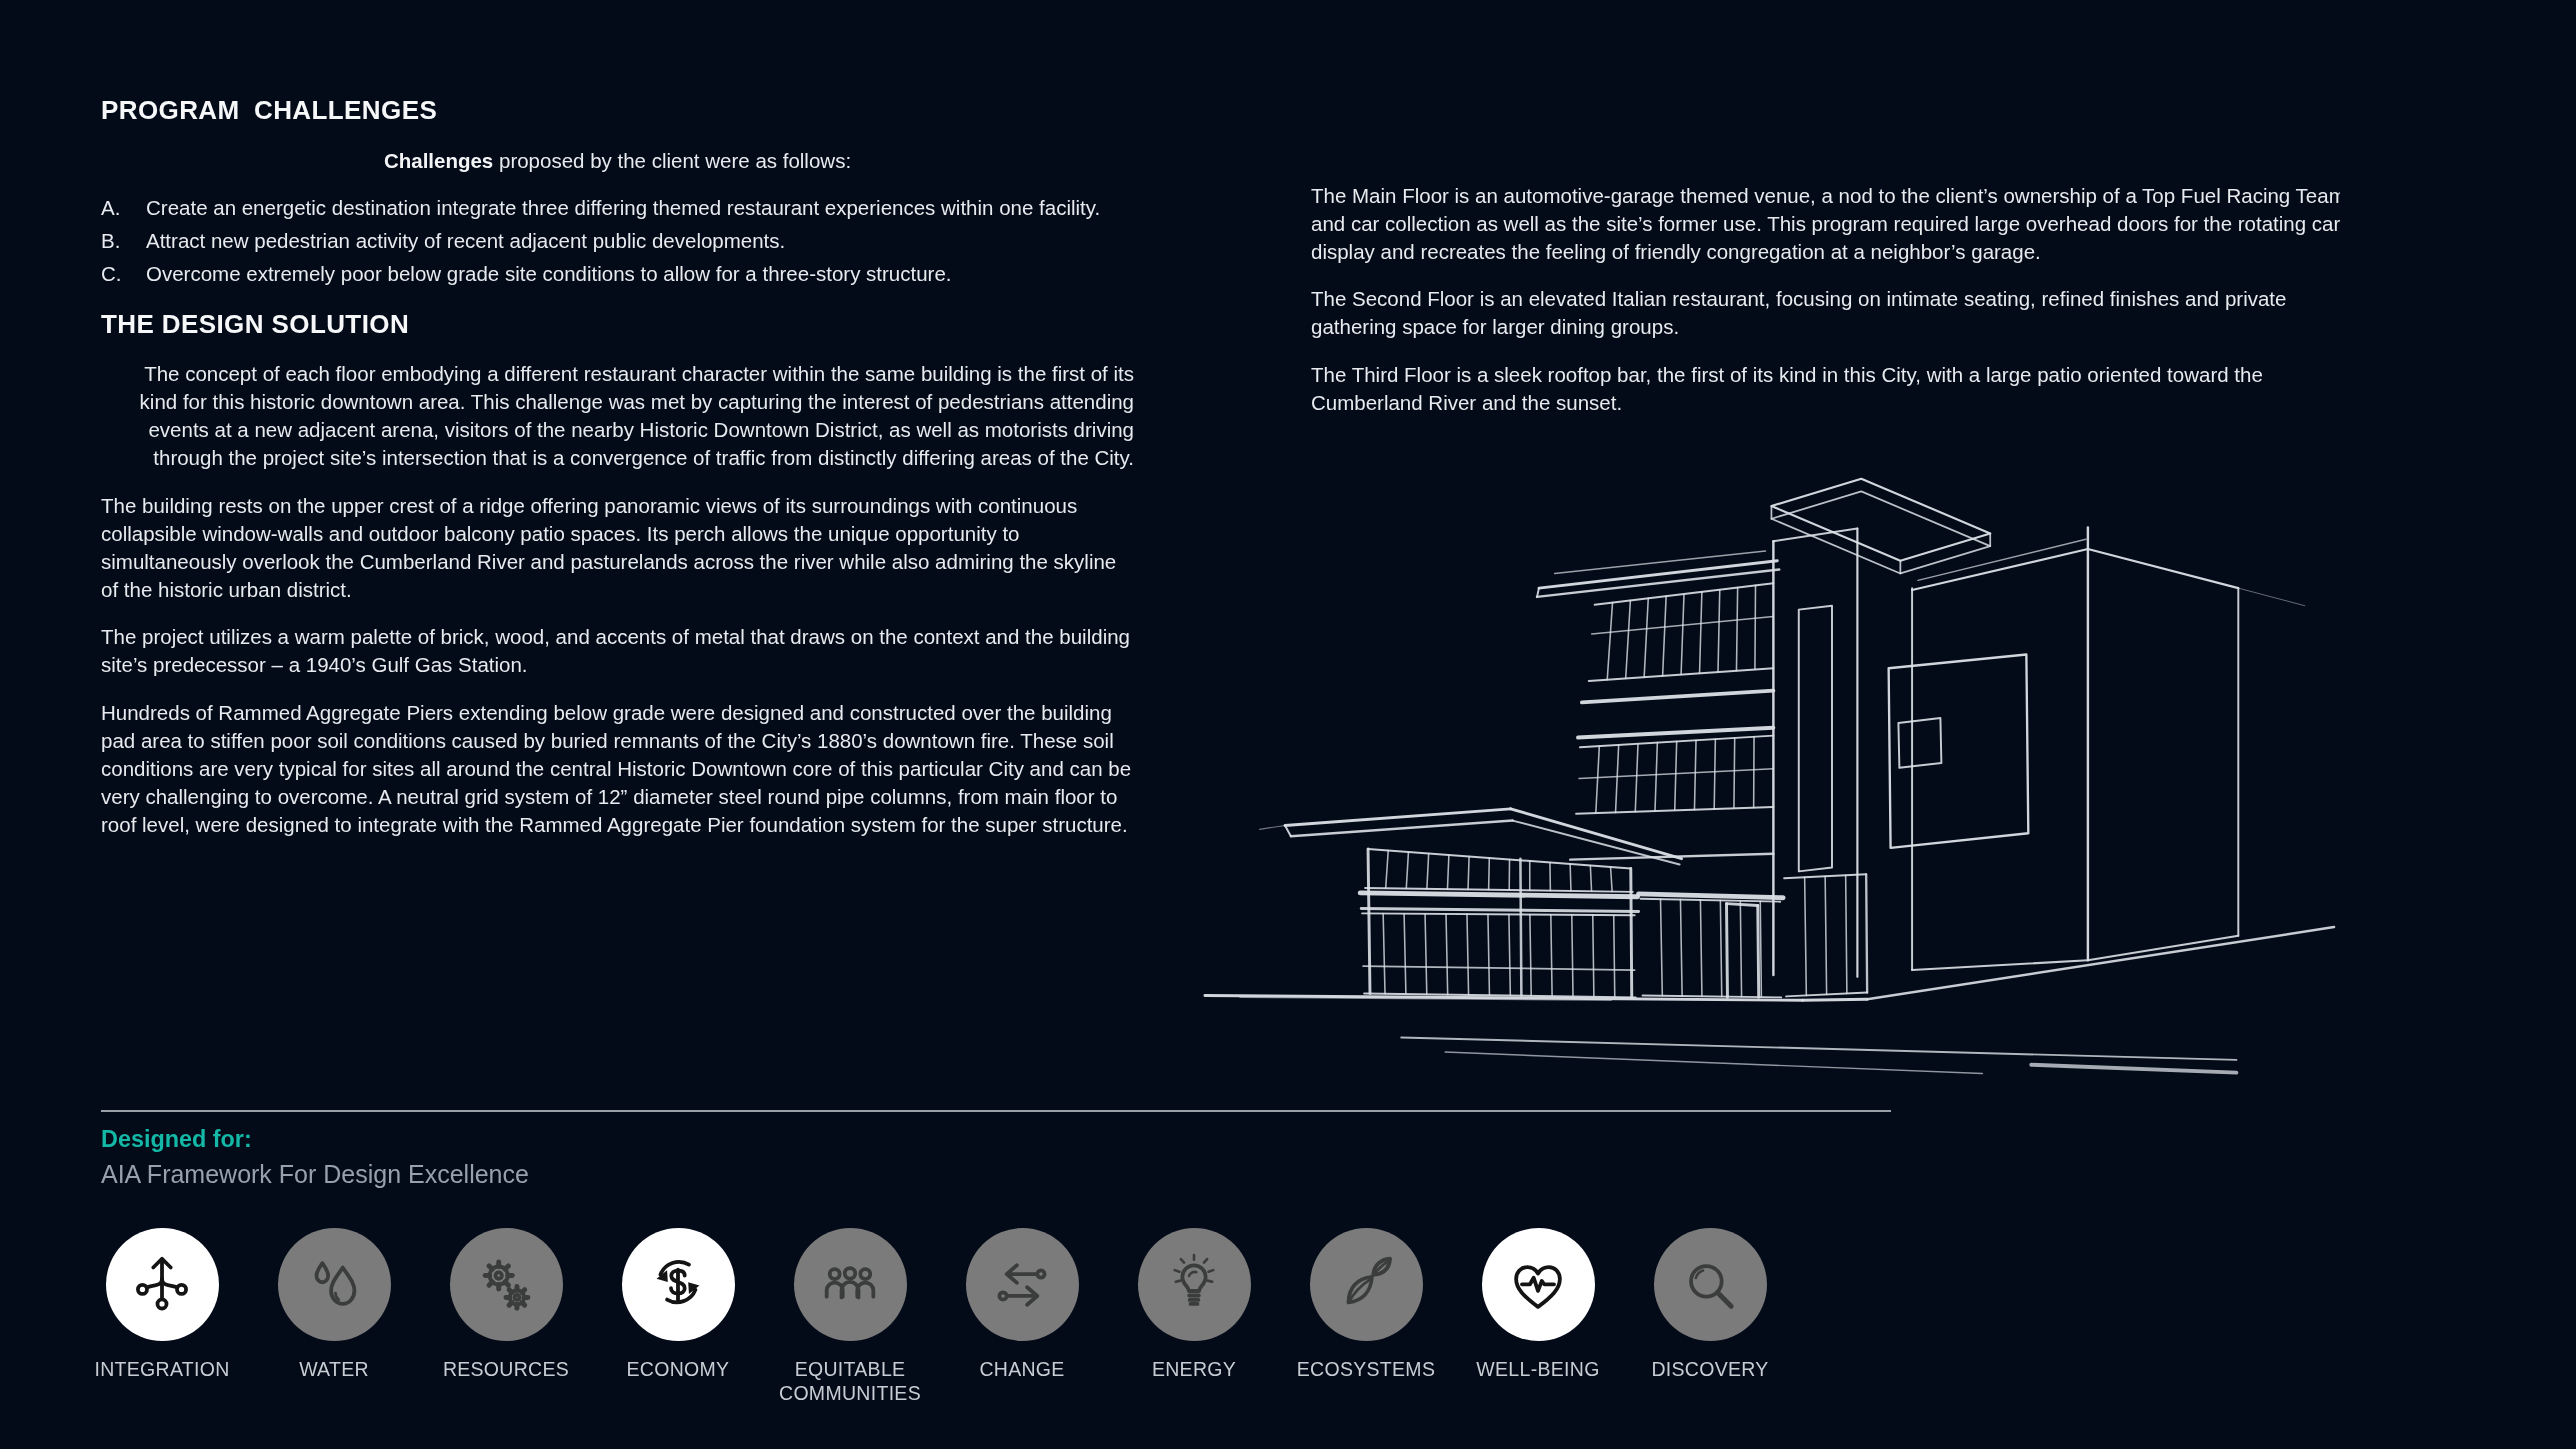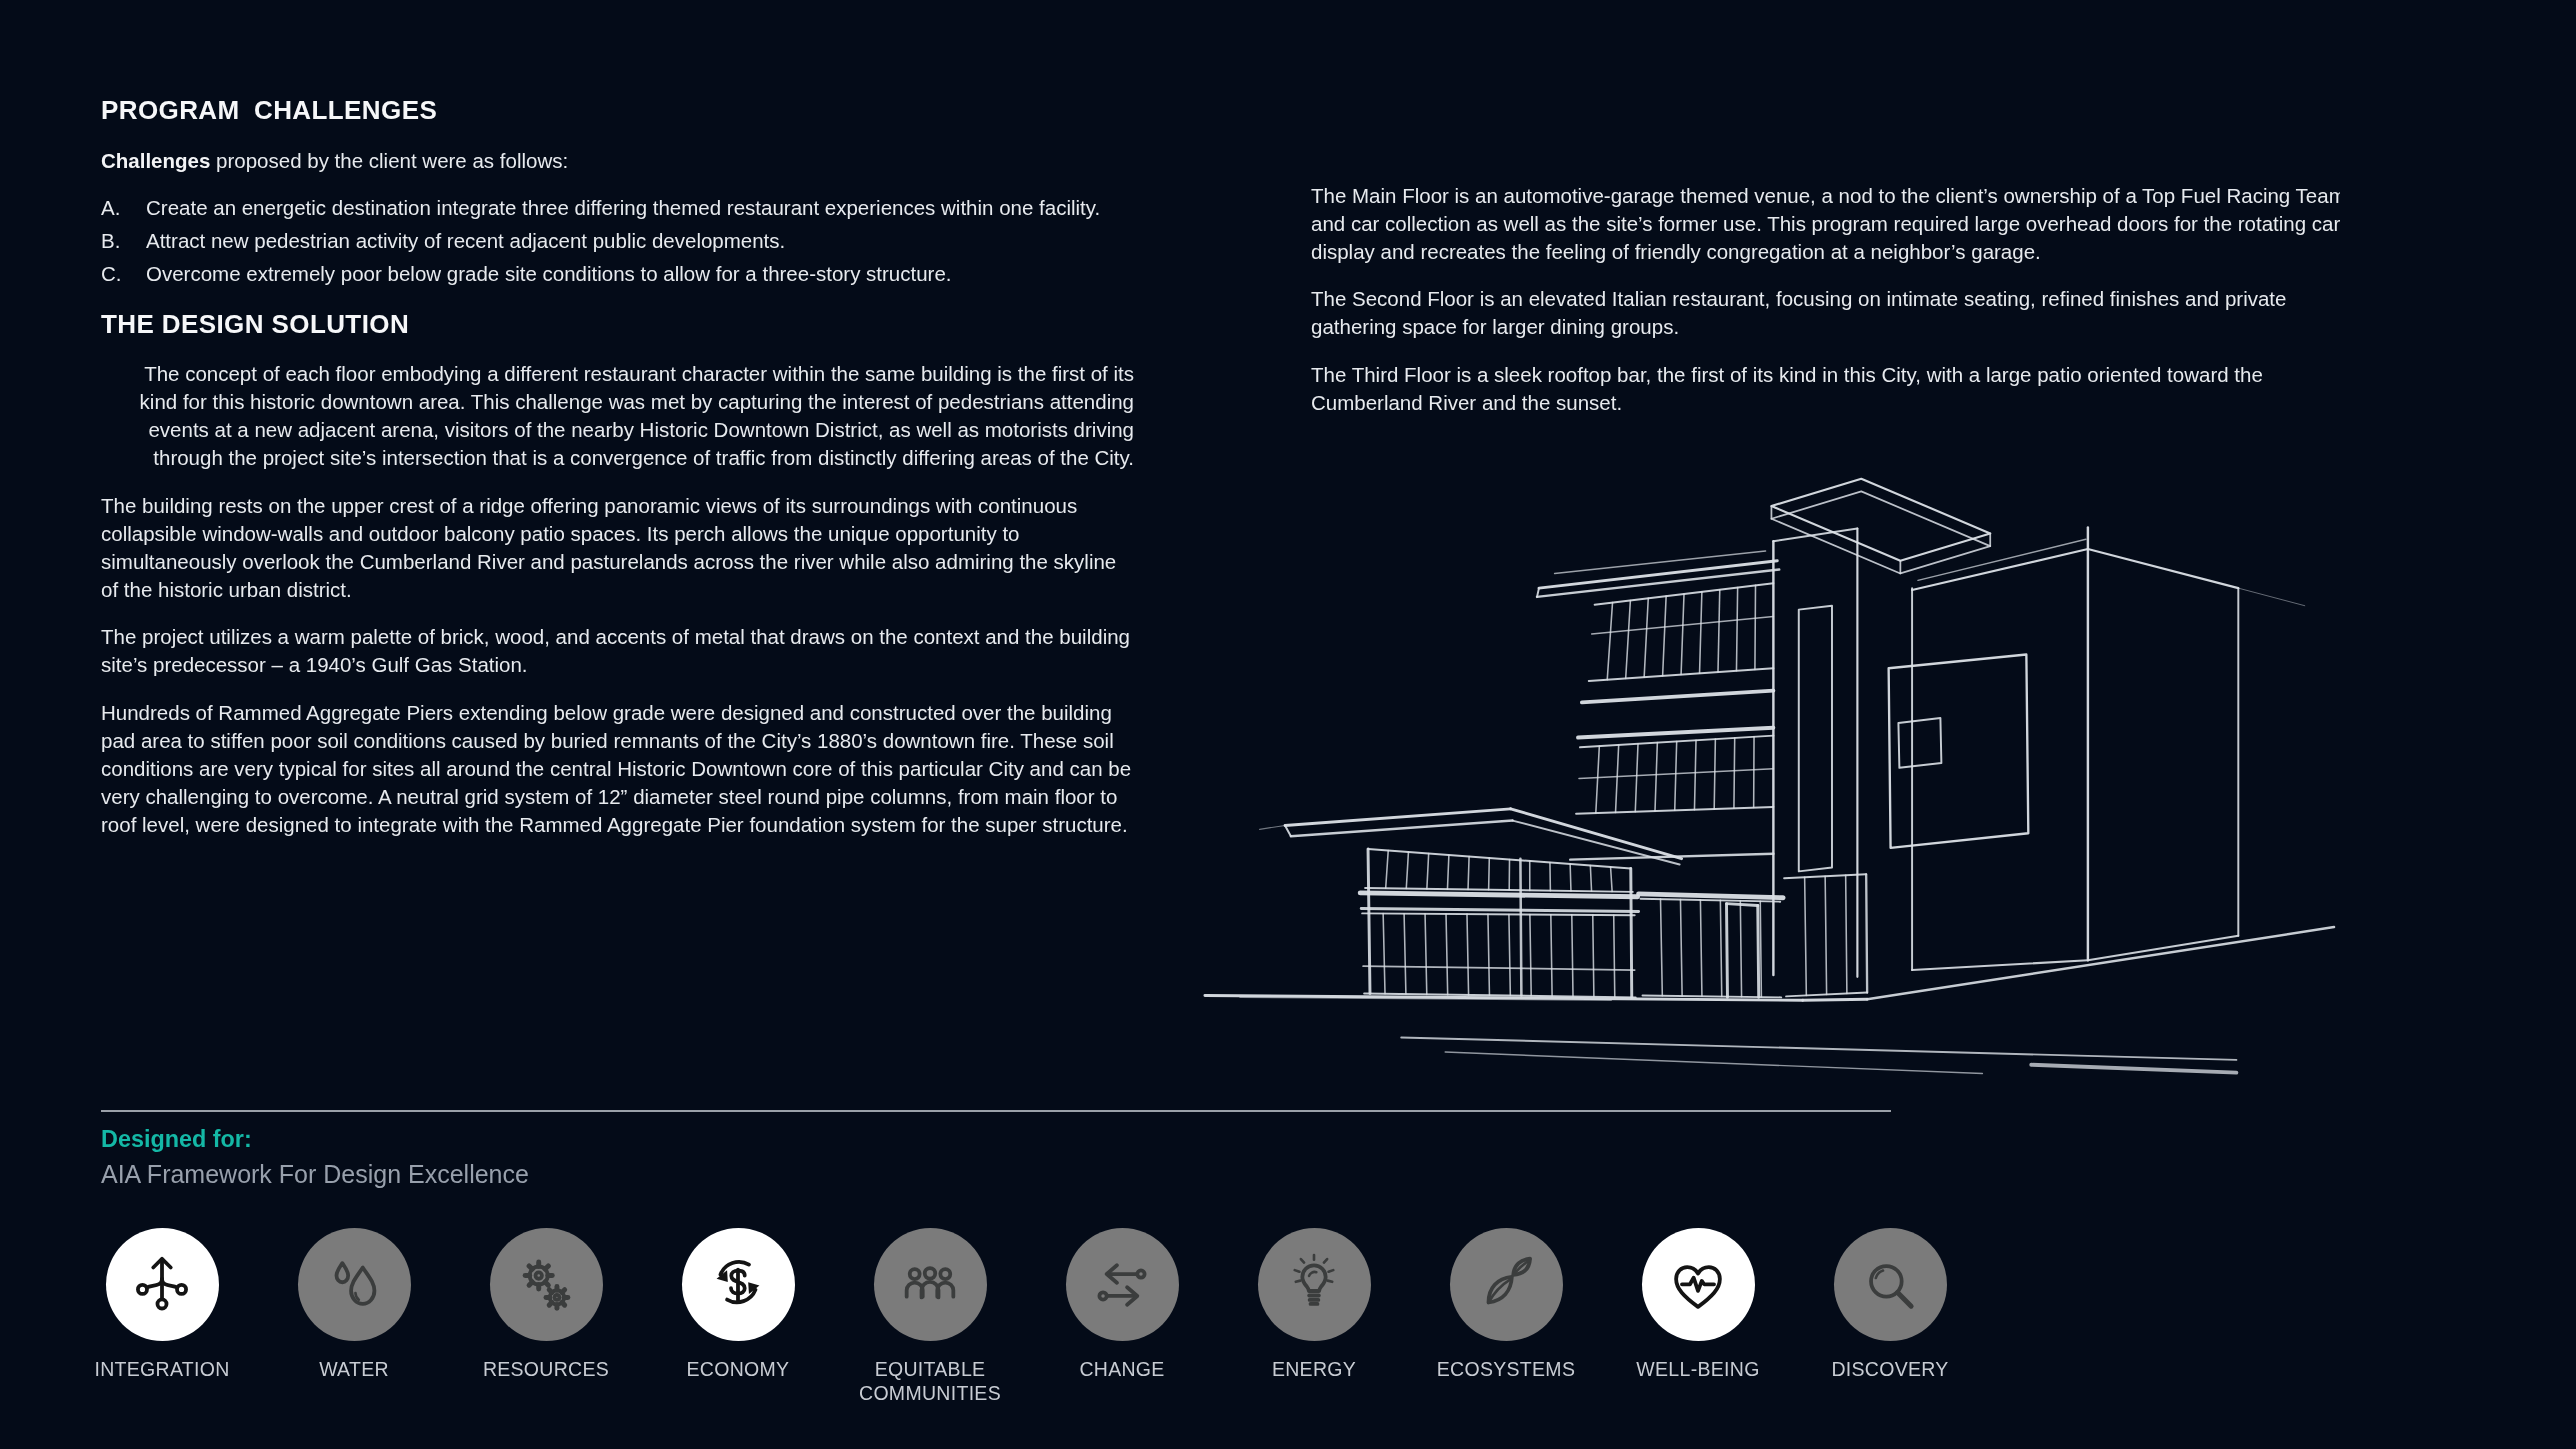--- a/index.html
+++ b/index.html
@@ -9,36 +9,36 @@
     font-family:"Liberation Sans","DejaVu Sans",sans-serif;
     font-size:20.5px; line-height:28px;
   }
   .col-left  { position:absolute; left:101px; top:94px;  width:1033px; }
   .col-right { position:absolute; left:1311px; top:173px; width:1043px; }
   .col-right p { margin:8.8px 0 19.5px; }
   h1,h2 { font-size:26px; line-height:33px; color:#F6F7F9; font-weight:bold; letter-spacing:0.4px; }
   .h-program { margin:0; word-spacing:6.8px; }
   .h-solution { margin:20.5px 0 0; }
   .intro { margin:51px 0 0; }
-  .lead  { margin:19.5px 0 0; }
+  .lead  { margin:19.5px 0 0;text-align:center; }
   .lead b { color:#F3F4F6; }
   .challenge-list { margin-top:19.5px; }
   .challenge-item { margin:0 0 4.9px; }
   .challenge-item .letter { display:inline-block; width:45px; }
   .sol-p { margin:0 0 19.5px; }
   .h-solution + .sol-p { margin-top:19px;text-align:right; }
 
   .sketch { position:absolute; left:1201px; top:467px; width:1177px; height:630px; }
   .sketch svg { width:100%; height:100%; display:block; }
 
   .divider { position:absolute; left:101px; top:1110px; width:1790px; height:2px; background:#9AA0A8; }
   .designed-for { position:absolute; left:101px; top:1125px; font-size:23.4px; line-height:29px; font-weight:bold; color:#14b8a6; }
   .framework    { position:absolute; left:101px; top:1162px; font-size:25px; line-height:25.4px; color:#98A0AC; }
 
-  .principles { position:absolute; left:76px; top:1228px; display:flex; gap:20px; }
+  .principles { position:absolute; left:76px; top:1228px; display:flex; gap:0; }
   .principle  { width:172px; display:flex; flex-direction:column; align-items:center; }
   .circle {
     width:113px; height:113px; border-radius:50%;
     background:#7B7B7B; color:#3B3D3D;
     display:flex; align-items:center; justify-content:center;
   }
   .principle.hl .circle { background:#FFFFFF; color:#141414; }
   .circle svg { width:70px; height:70px; }
   .p-label {
     margin-top:15.6px; font-size:19.5px; line-height:24.4px; letter-spacing:0.3px;

